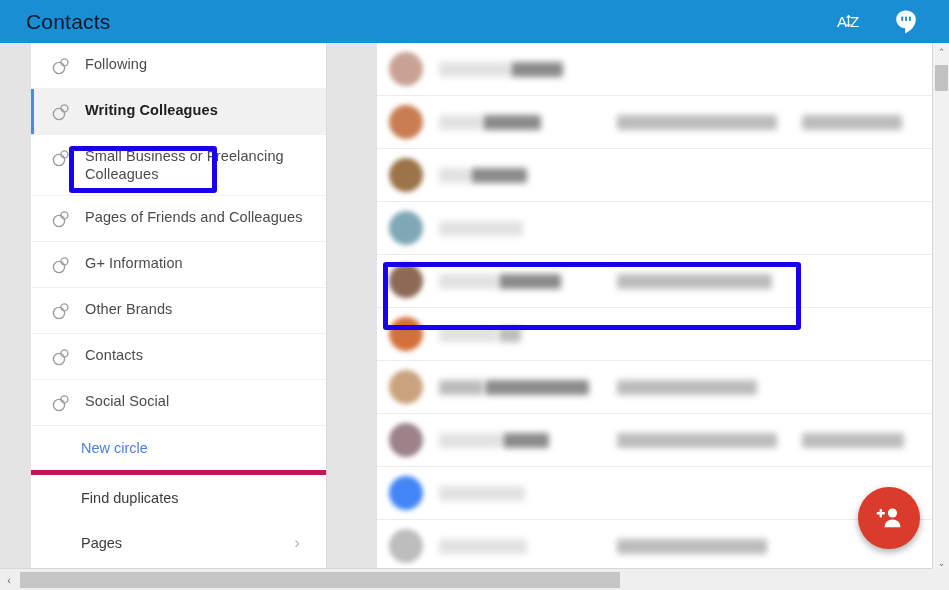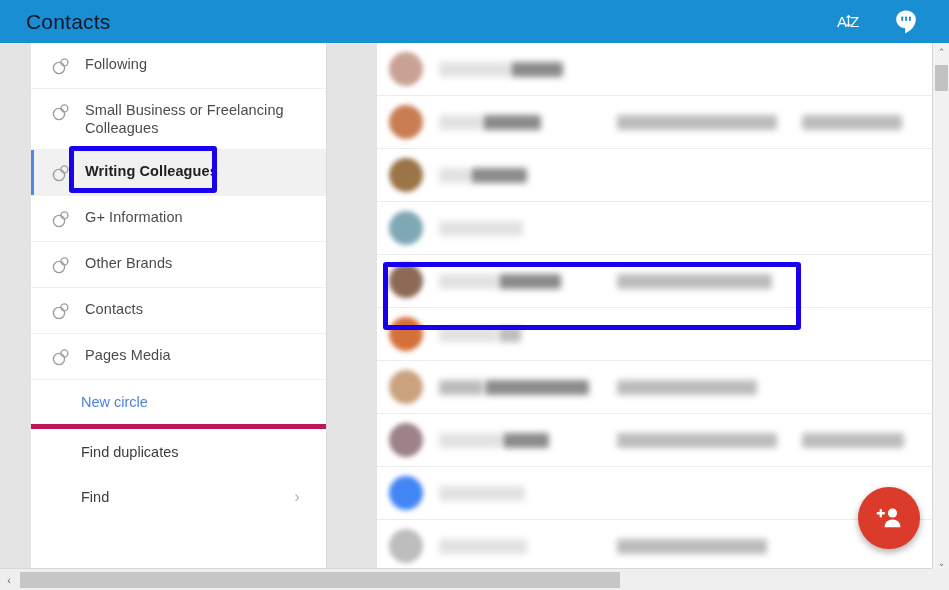--- a/index.html
+++ b/index.html
@@ -268,36 +268,43 @@
     <div class="sidebar">
 
       <div class="circle-row">
         <svg class="circ-icon" viewBox="0 0 20 20">
           <circle cx="8" cy="12" r="5.6" fill="none" stroke="#9e9e9e" stroke-width="1.4"></circle>
           <circle cx="13.4" cy="6.4" r="3.5" fill="none" stroke="#9e9e9e" stroke-width="1.4"></circle>
         </svg>
         <span class="circ-label">Following</span>
       </div>
 
+      <div class="circle-row selected">
+        <svg class="circ-icon" viewBox="0 0 20 20">
+          <circle cx="8" cy="12" r="5.6" fill="none" stroke="#9e9e9e" stroke-width="1.4"></circle>
+          <circle cx="13.4" cy="6.4" r="3.5" fill="none" stroke="#9e9e9e" stroke-width="1.4"></circle>
+        </svg>
+        <span class="circ-label">Writing Colleagues</span>
+      </div>
+
       <div class="circle-row">
         <svg class="circ-icon" viewBox="0 0 20 20">
           <circle cx="8" cy="12" r="5.6" fill="none" stroke="#9e9e9e" stroke-width="1.4"></circle>
           <circle cx="13.4" cy="6.4" r="3.5" fill="none" stroke="#9e9e9e" stroke-width="1.4"></circle>
         </svg>
         <span class="circ-label">Small Business or Freelancing Colleagues</span>
       </div>
 
-      <div class="circle-row selected">
-        <svg class="circ-icon" viewBox="0 0 20 20">
-          <circle cx="8" cy="12" r="5.6" fill="none" stroke="#9e9e9e" stroke-width="1.4"></circle>
-          <circle cx="13.4" cy="6.4" r="3.5" fill="none" stroke="#9e9e9e" stroke-width="1.4"></circle>
-        </svg>
-        <span class="circ-label">Writing Colleagues</span>
-      </div>
-
+      <div class="circle-row">
+        <svg class="circ-icon" viewBox="0 0 20 20">
+          <circle cx="8" cy="12" r="5.6" fill="none" stroke="#9e9e9e" stroke-width="1.4"></circle>
+          <circle cx="13.4" cy="6.4" r="3.5" fill="none" stroke="#9e9e9e" stroke-width="1.4"></circle>
+        </svg>
+        <span class="circ-label">Pages of Friends and Colleagues</span>
+      </div>
 
       <div class="circle-row">
         <svg class="circ-icon" viewBox="0 0 20 20">
           <circle cx="8" cy="12" r="5.6" fill="none" stroke="#9e9e9e" stroke-width="1.4"></circle>
           <circle cx="13.4" cy="6.4" r="3.5" fill="none" stroke="#9e9e9e" stroke-width="1.4"></circle>
         </svg>
         <span class="circ-label">G+ Information</span>
       </div>
 
       <div class="circle-row">
@@ -314,29 +321,29 @@
           <circle cx="13.4" cy="6.4" r="3.5" fill="none" stroke="#9e9e9e" stroke-width="1.4"></circle>
         </svg>
         <span class="circ-label">Contacts</span>
       </div>
 
       <div class="circle-row">
         <svg class="circ-icon" viewBox="0 0 20 20">
           <circle cx="8" cy="12" r="5.6" fill="none" stroke="#9e9e9e" stroke-width="1.4"></circle>
           <circle cx="13.4" cy="6.4" r="3.5" fill="none" stroke="#9e9e9e" stroke-width="1.4"></circle>
         </svg>
-        <span class="circ-label">Pages Media</span>
+        <span class="circ-label">Social Social</span>
       </div>
 
       <div class="side-link-row newcircle">New circle</div>
 
       <div class="side-link-row plain">Find duplicates</div>
 
       <div class="side-link-row more plain">
-        <span>Find</span>
+        <span>Pages</span>
         <span class="more-chev">›</span>
       </div>
     </div>
 
     <div class="pane-gap"></div>
 
     <div class="content">
 
       <div class="contact-row">
         <div class="avatar" style="background:#c9a294"></div>

